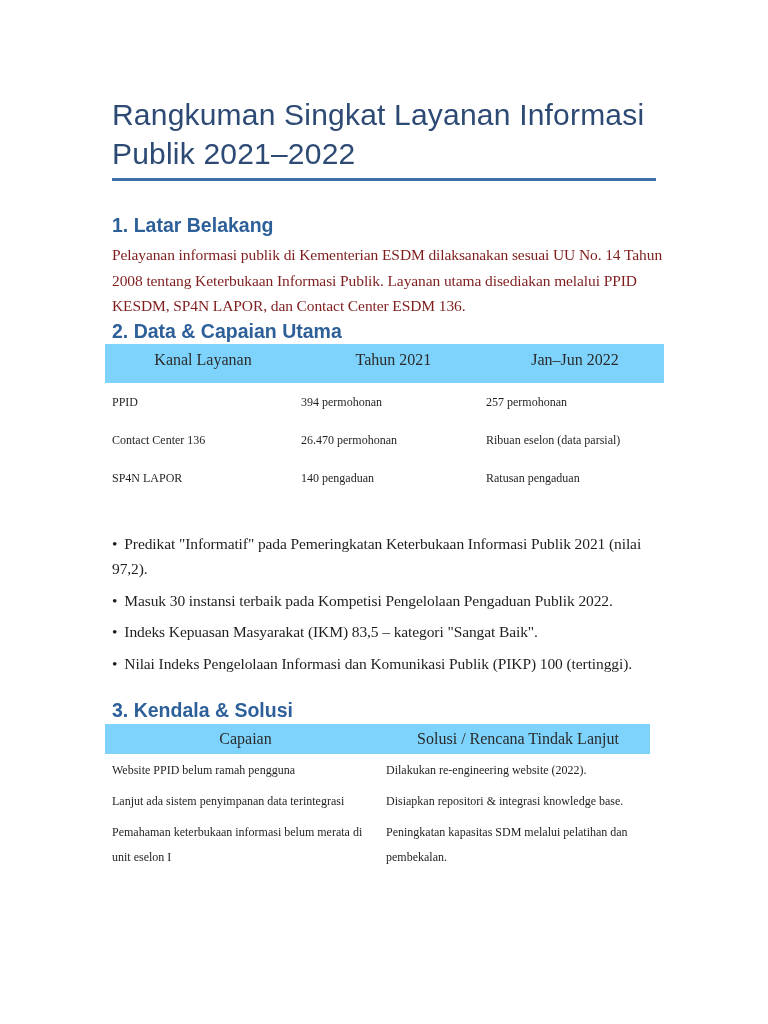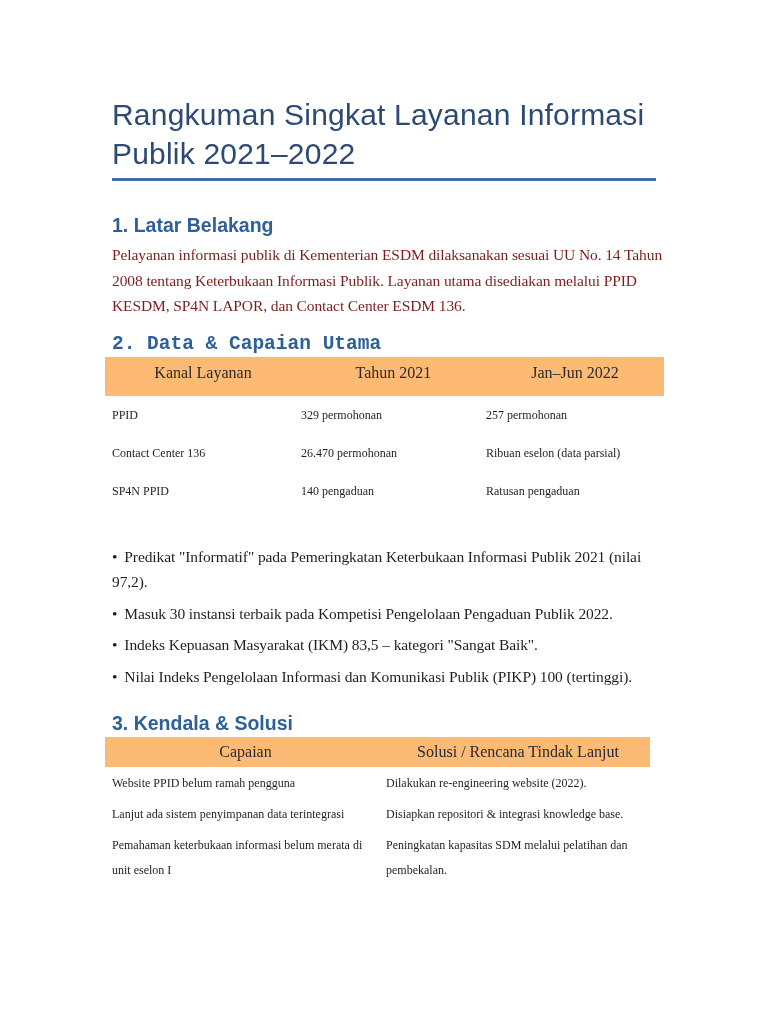--- a/index.html
+++ b/index.html
@@ -26,21 +26,21 @@
     width: 544px;
   }
   .section-heading {
     font-family: "Liberation Sans", "DejaVu Sans", sans-serif;
     font-weight: 700;
     font-size: 19.5px;
     line-height: 24px;
     color: #2d5f99;
   }
   .h-1 { margin-top: 32px; }
-  .h-2 { margin-top: 13px; margin-bottom: 1px; font-family: Liberation Mono, monospace; }
+  .h-2 { margin-bottom: 1px; }
   .h-3 { margin-top: 22px; margin-bottom: 2px; }
   .body-par {
     margin-top: 5px;
     font-size: 15.5px;
     line-height: 25.5px;
     letter-spacing: -0.1px;
     width: 552px;
     color: #7f1d1d;
   }
   table {
@@ -49,21 +49,21 @@
     margin-left: -7px;
   }
   .tbl-capaian { width: 559px; }
   .tbl-capaian col.c1 { width: 196px; }
   .tbl-capaian col.c2 { width: 185px; }
   .tbl-capaian col.c3 { width: 178px; }
   .tbl-kendala { width: 545px; }
   .tbl-kendala col.k1 { width: 281px; }
   .tbl-kendala col.k2 { width: 264px; }
   th {
-    background: #fdba74;
+    background: #7dd3fc;
     font-weight: 400;
     font-size: 16px;
     line-height: 20px;
     text-align: center;
     color: #2b2b2b;
     vertical-align: top;
   }
   .tbl-capaian th { padding: 6px 2px 13px 2px; }
   .tbl-kendala th { padding: 4px 2px 5px 2px; line-height: 21px; }
   td {
@@ -110,30 +110,30 @@
       <thead>
         <tr>
           <th>Kanal Layanan</th>
           <th>Tahun 2021</th>
           <th>Jan–Jun 2022</th>
         </tr>
       </thead>
       <tbody>
         <tr>
           <td>PPID</td>
-          <td>329 permohonan</td>
+          <td>394 permohonan</td>
           <td>257 permohonan</td>
         </tr>
         <tr>
           <td>Contact Center 136</td>
           <td>26.470 permohonan</td>
           <td>Ribuan eselon (data parsial)</td>
         </tr>
         <tr>
-          <td>SP4N PPID</td>
+          <td>SP4N LAPOR</td>
           <td>140 pengaduan</td>
           <td>Ratusan pengaduan</td>
         </tr>
       </tbody>
     </table>
 
     <div class="bullets">
       <p class="bullet"><span class="marker">•</span><span>Predikat "Informatif" pada Pemeringkatan Keterbukaan Informasi Publik 2021 (nilai 97,2).</span></p>
       <p class="bullet"><span class="marker">•</span><span>Masuk 30 instansi terbaik pada Kompetisi Pengelolaan Pengaduan Publik 2022.</span></p>
       <p class="bullet"><span class="marker">•</span><span>Indeks Kepuasan Masyarakat (IKM) 83,5 – kategori "Sangat Baik".</span></p>

